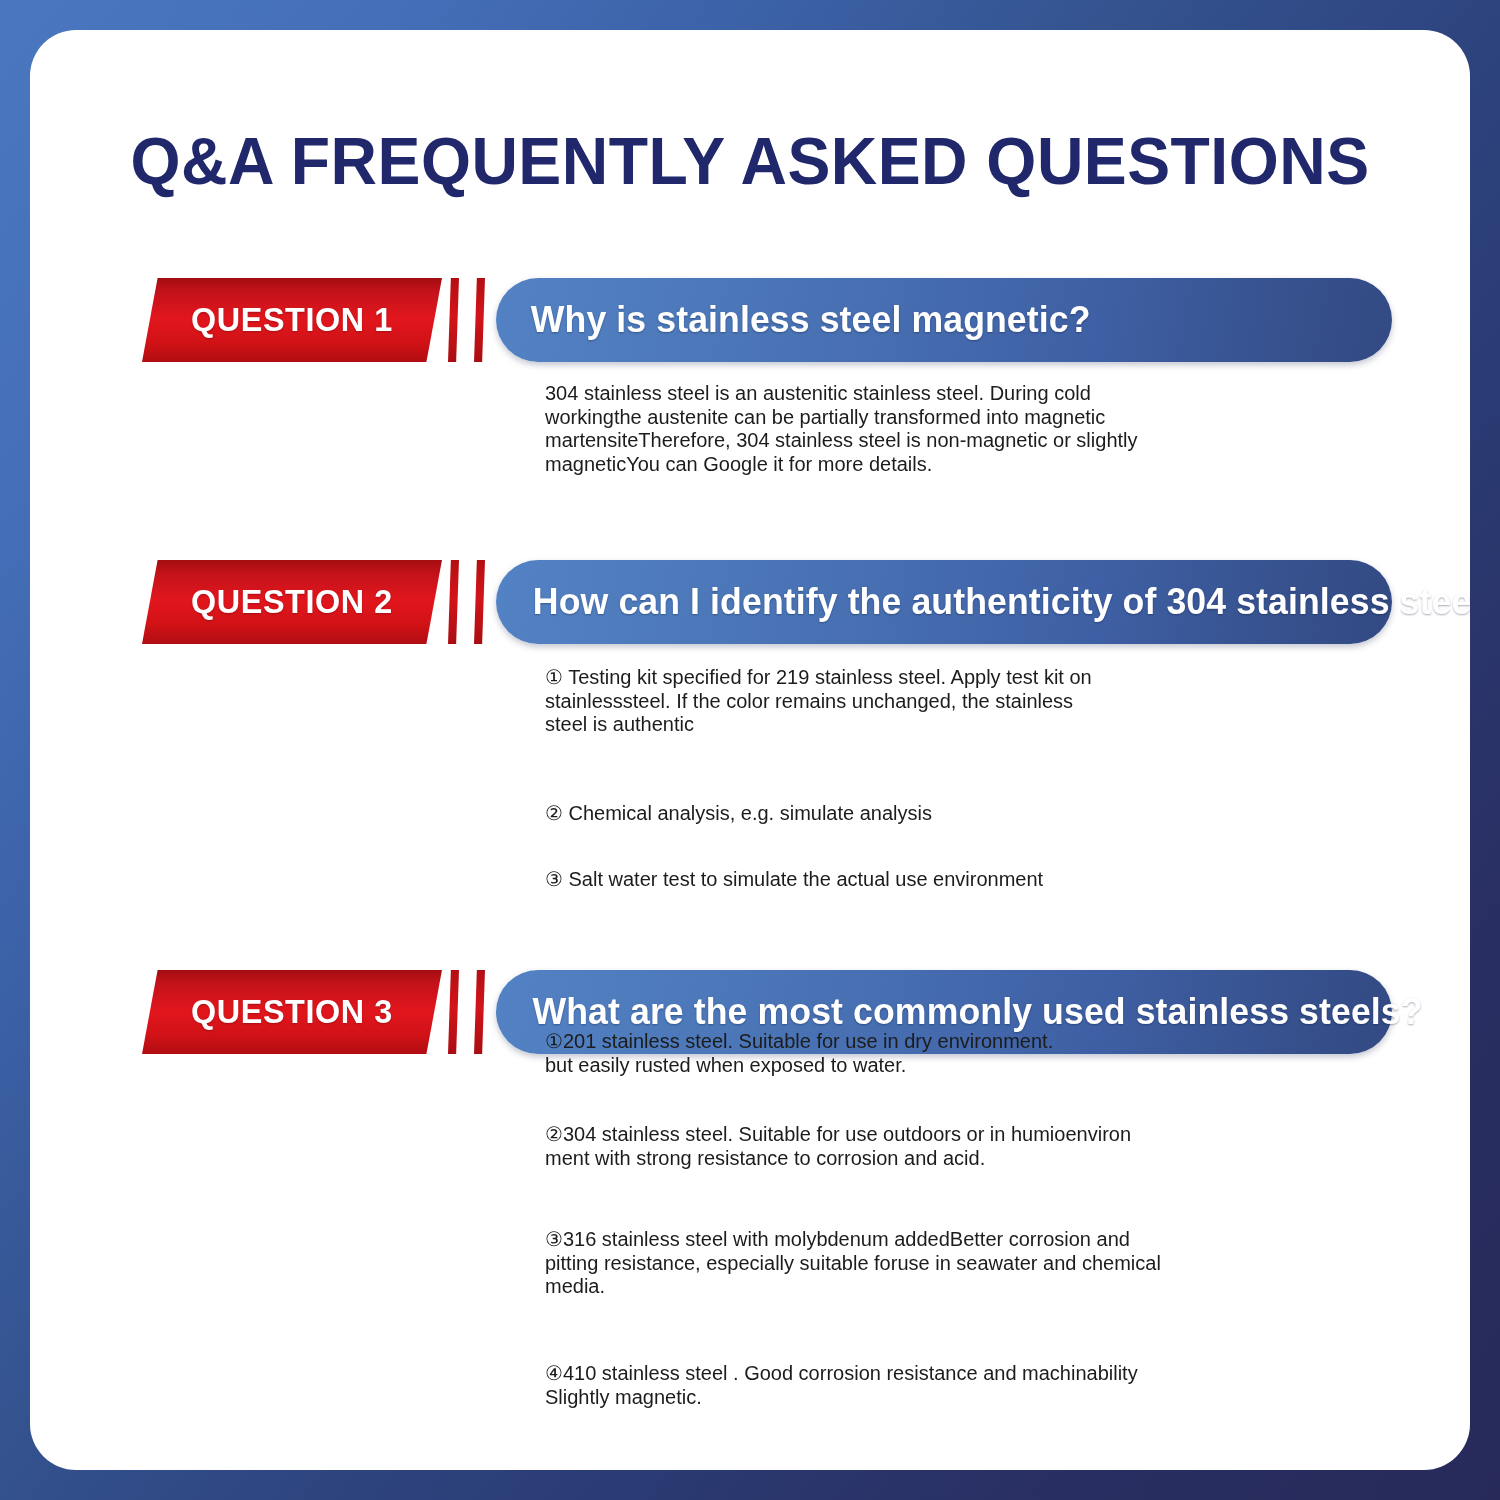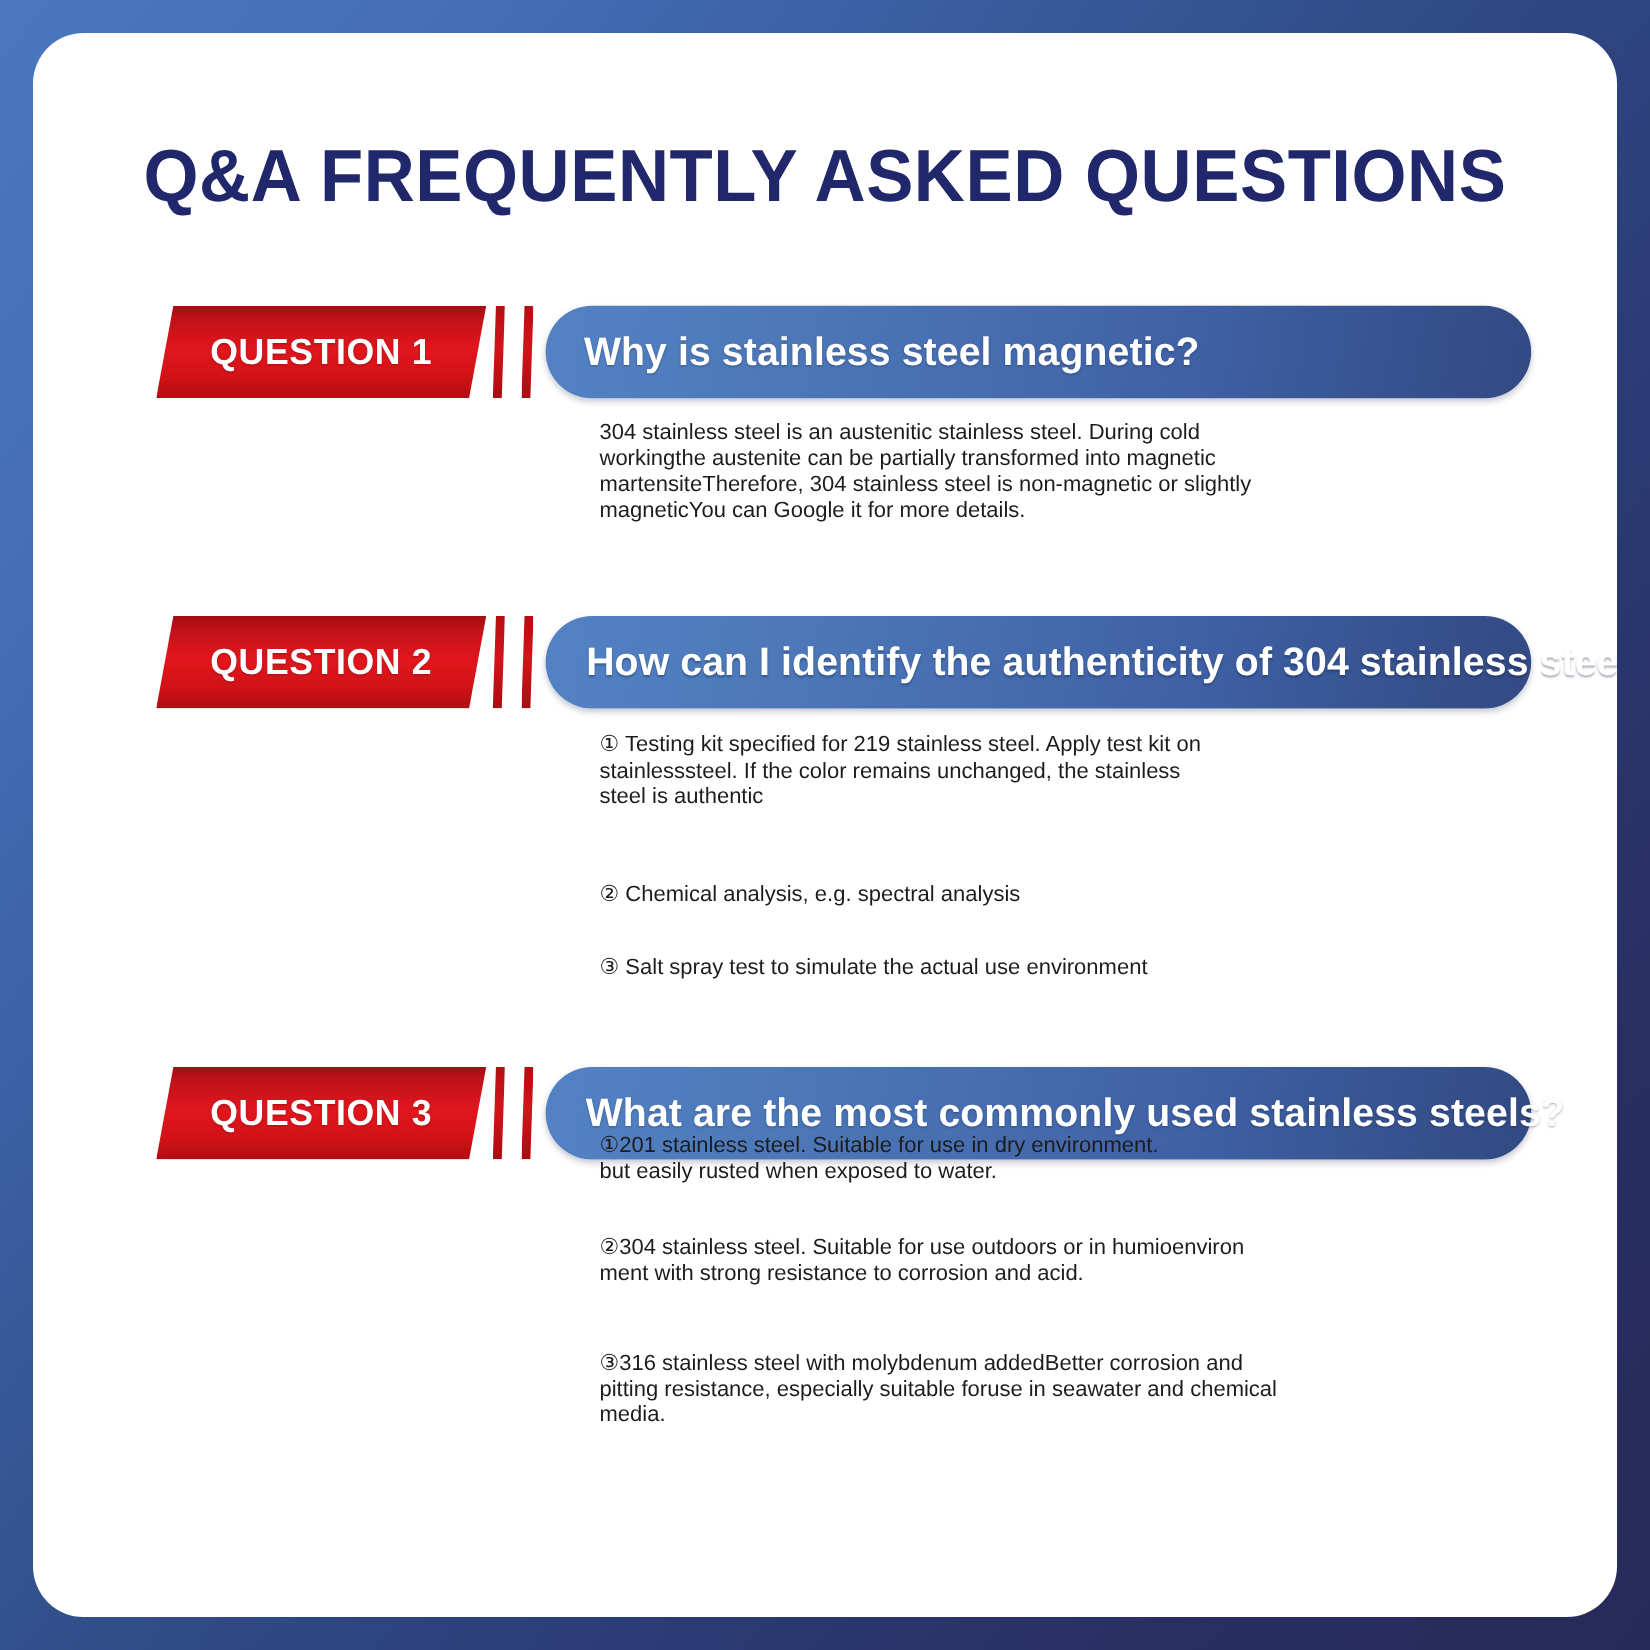--- a/index.html
+++ b/index.html
@@ -194,36 +194,38 @@
       </div>
       <div class="slash slash-a"></div>
       <div class="slash slash-b"></div>
       <div class="qbar">
         <div class="qbar-text">How can I identify the authenticity of 304 stainless steel?</div>
       </div>
     </div>
     <div class="answer" id="ans2a">① Testing kit specified for 219 stainless steel. Apply test kit on
 stainlesssteel. If the color remains unchanged, the stainless
 steel is authentic</div>
-    <div class="answer" id="ans2b">② Chemical analysis, e.g. spectral analysis</div>
-    <div class="answer" id="ans2c">③ Salt spray test to simulate the actual use environment</div>
+    <div class="answer" id="ans2b">② Chemical analysis, e.g. simulate analysis</div>
+    <div class="answer" id="ans2c">③ Salt water test to simulate the actual use environment</div>
 
     <div class="qrow" id="row3">
       <div class="badge-wrap">
         <div class="badge"></div>
         <div class="badge-label">QUESTION 3</div>
       </div>
       <div class="slash slash-a"></div>
       <div class="slash slash-b"></div>
       <div class="qbar">
         <div class="qbar-text">What are the most commonly used stainless steels?</div>
       </div>
     </div>
     <div class="answer" id="ans3a">①201 stainless steel. Suitable for use in dry environment.
 but easily rusted when exposed to water.</div>
     <div class="answer" id="ans3b">②304 stainless steel. Suitable for use outdoors or in humioenviron
 ment  with strong resistance to corrosion and acid.</div>
     <div class="answer" id="ans3c">③316 stainless steel with molybdenum addedBetter corrosion and
 pitting resistance, especially suitable foruse in seawater and chemical
 media.</div>
+    <div class="answer" id="ans3d">④410 stainless steel . Good corrosion resistance and machinability
+Slightly magnetic.</div>
 
   </div>
 </div>
 
 </body></html>

